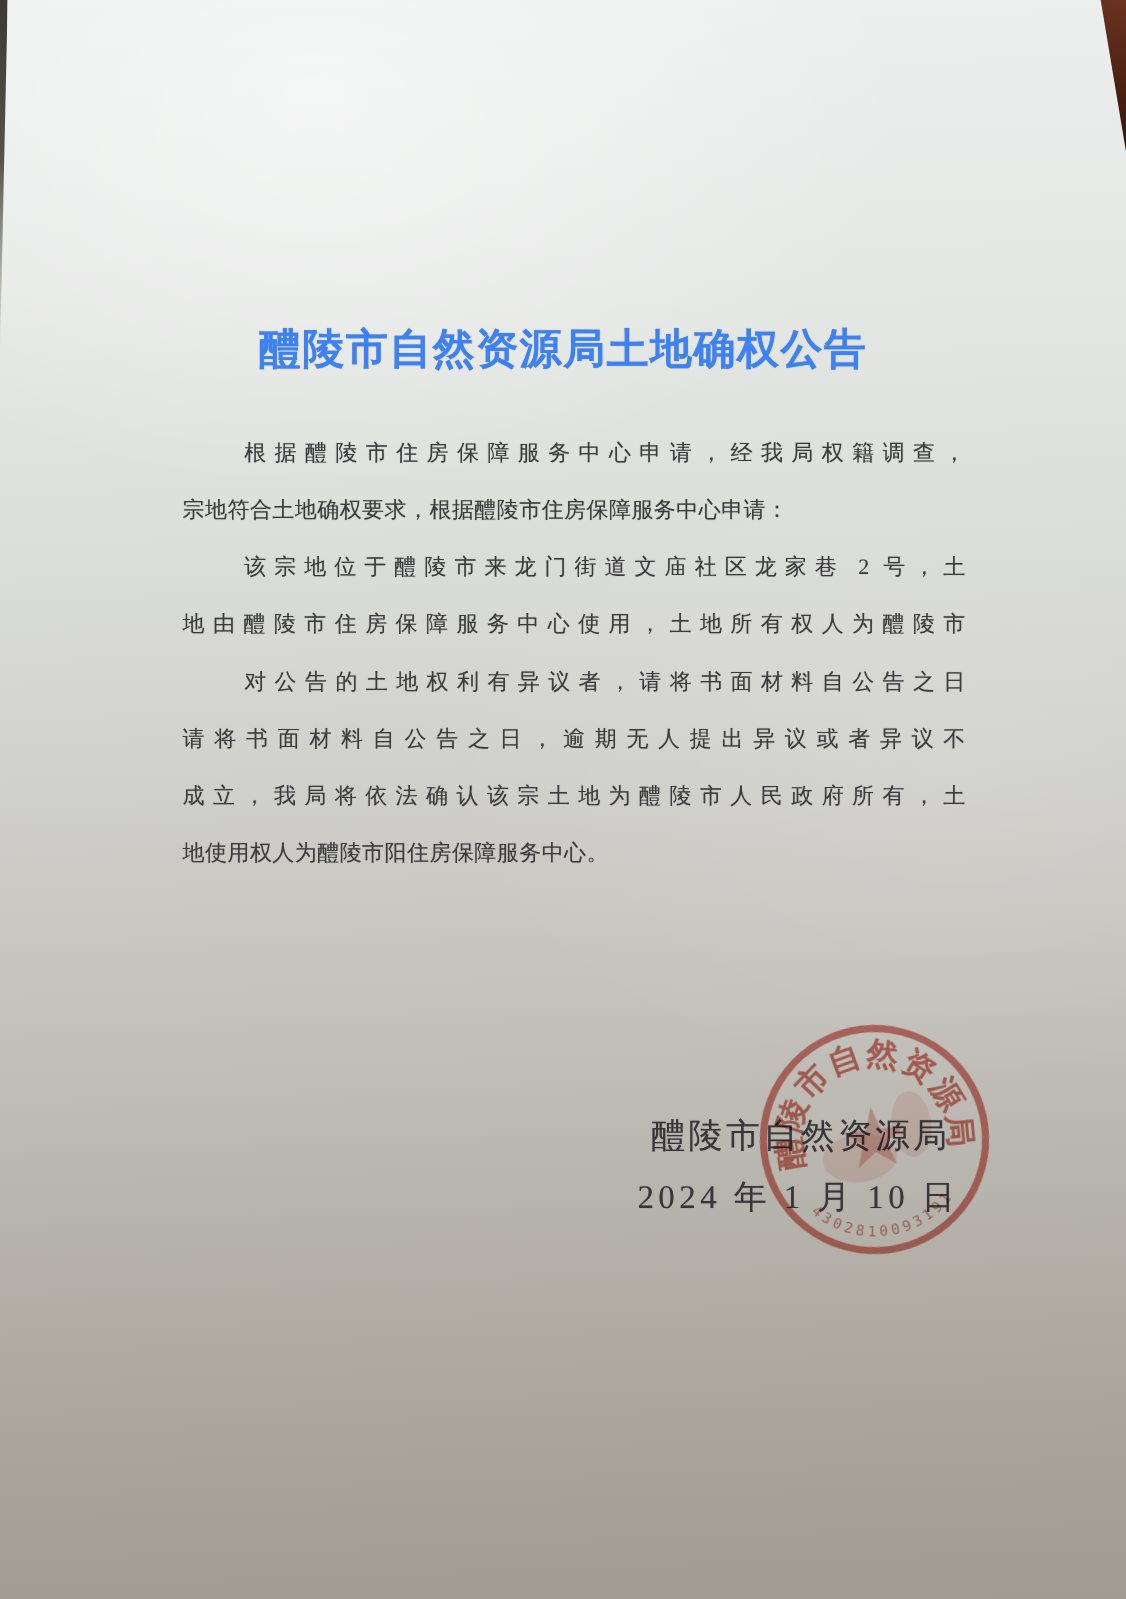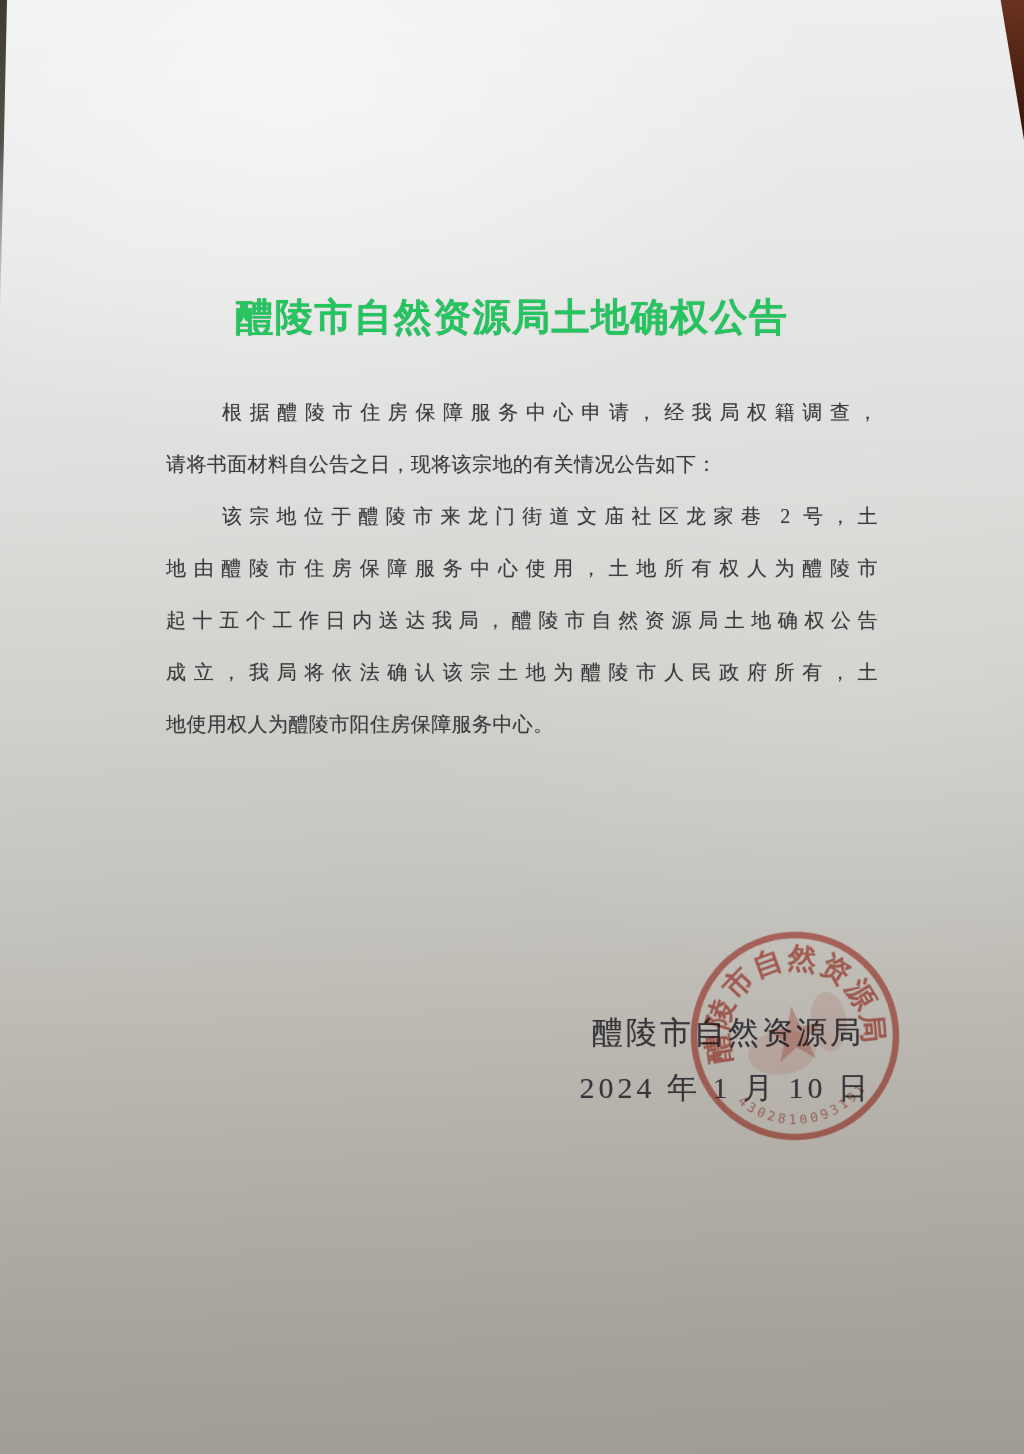--- a/index.html
+++ b/index.html
@@ -50,21 +50,21 @@
 
   .doc-title {
     position: absolute;
     top: 292px;
     left: 0;
     width: 1024px;
     text-align: center;
     font-size: 38px;
     font-weight: bold;
     letter-spacing: 1.5px;
-    color: #22c55e;
+    color: #3b82f6;
     text-shadow: 0 0 1px rgba(45,45,49,0.45);
   }
 
   #body-text {
     position: absolute;
     top: 386px;
     left: 166px;
     width: 712px;
     font-size: 20px;
     color: #3c3b3e;
@@ -152,24 +152,25 @@
 <div id="photo">
 
   <div id="paper"></div>
   <div id="bg-wedge-topright"></div>
   <div id="bg-sliver-topleft"></div>
 
   <div class="doc-title">醴陵市自然资源局土地确权公告</div>
 
   <div id="body-text">
     <div class="line indent justify">根据醴陵市住房保障服务中心申请，经我局权籍调查，</div>
-    <div class="line">请将书面材料自公告之日，现将该宗地的有关情况公告如下：</div>
+    <div class="line">宗地符合土地确权要求，根据醴陵市住房保障服务中心申请：</div>
     <div class="line indent justify">该宗地位于醴陵市来龙门街道文庙社区龙家巷 2 号，土</div>
     <div class="line justify">地由醴陵市住房保障服务中心使用，土地所有权人为醴陵市</div>
-    <div class="line justify">起十五个工作日内送达我局，醴陵市自然资源局土地确权公告</div>
+    <div class="line indent justify">对公告的土地权利有异议者，请将书面材料自公告之日</div>
+    <div class="line justify">请将书面材料自公告之日，逾期无人提出异议或者异议不</div>
     <div class="line justify">成立，我局将依法确认该宗土地为醴陵市人民政府所有，土</div>
     <div class="line">地使用权人为醴陵市阳住房保障服务中心。</div>
   </div>
 
   <div class="signoff-org">醴陵市自然资源局</div>
   <div class="signoff-date">2024 年 1 月 10 日</div>
 
   <svg id="seal" viewBox="0 0 230 230" aria-hidden="true">
     <defs>
       <path id="arc-top" d="M 49.3,132.6 A 68,68 0 1 1 180.7,132.6" fill="none"></path>

